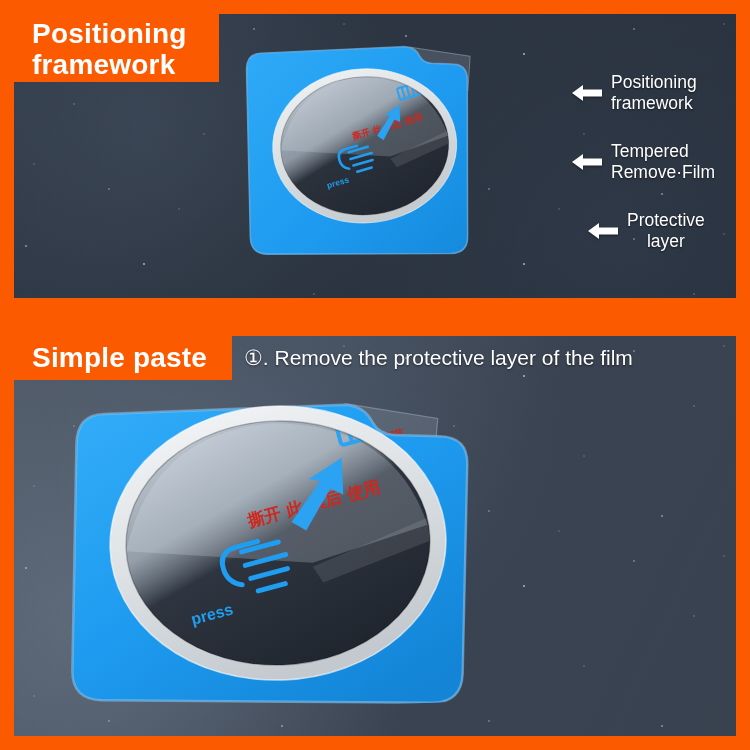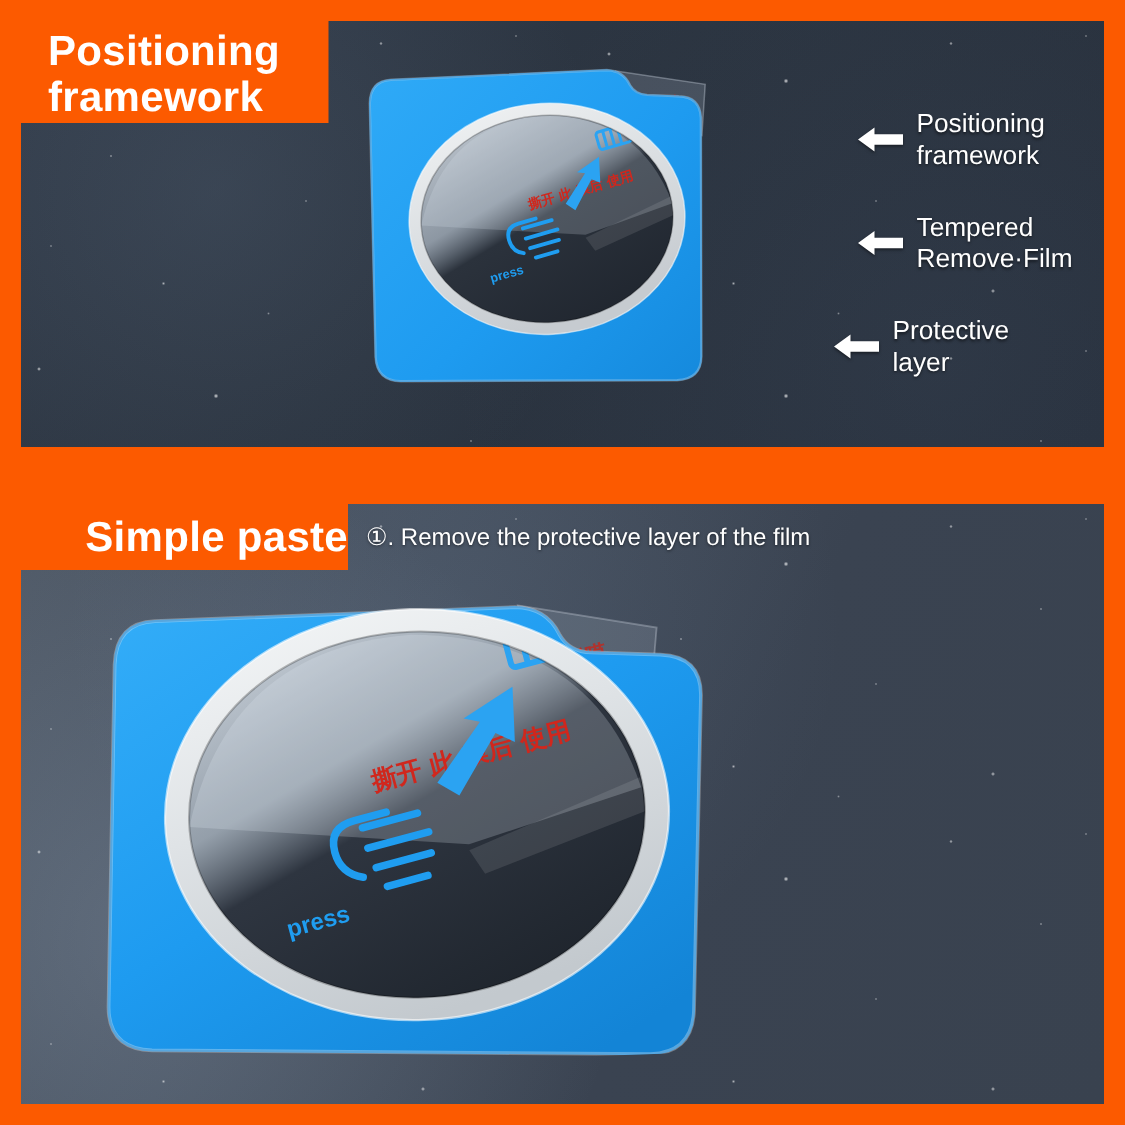--- a/index.html
+++ b/index.html
@@ -45,33 +45,33 @@
     opacity:.9;
   }
 
   
   .tag{position:absolute;background:#FC5A00;color:#fff;font-weight:bold;
     letter-spacing:.2px;display:flex;align-items:center;z-index:6;}
   #tag-positioning{left:0;top:0;width:205px;height:68px;padding:2px 0 0 18px;
     box-sizing:border-box;flex-direction:column;justify-content:center;align-items:flex-start;
     font-size:28px;line-height:31px;}
   #tag-simple{left:0;top:0;width:218px;height:44px;padding-left:18px;
-    box-sizing:border-box;font-size:28px;justify-content:flex-end;}
+    box-sizing:border-box;font-size:28px;}
   #step-one{position:absolute;left:230px;top:0;height:44px;display:flex;align-items:center;
-    color:#fff;font-size:16px;z-index:6;white-space:nowrap;text-shadow:0 1px 2px rgba(0,0,0,.55);}
+    color:#fff;font-size:21px;z-index:6;white-space:nowrap;text-shadow:0 1px 2px rgba(0,0,0,.55);}
 
   
   .callout{position:absolute;display:flex;align-items:center;gap:9px;z-index:6;}
   .callout .lbl{color:#fff;font-size:17.5px;line-height:21px;white-space:pre-line;
     text-shadow:0 1px 2px rgba(0,0,0,.6);}
   .arrow-left{width:30px;height:20px;flex:0 0 30px;
     filter:drop-shadow(0 1px 1px rgba(0,0,0,.5));}
   #callout-1{left:558px;top:58px;}
   #callout-2{left:558px;top:127px;}
-  #callout-3{left:542px;top:196px;}
+  #callout-3{left:574px;top:196px;text-align:center;}
 
   
   .device{position:absolute;z-index:3;}
   .dev-body{position:absolute;left:0;top:0;width:100%;height:100%;}
 
   #device-top{left:226px;top:22px;width:245px;height:232px;transform:rotate(-3deg);}
   #device-bottom{left:36px;top:42px;width:460px;height:330px;transform:rotate(-2deg);}
 </style>
 </head>
 <body>

